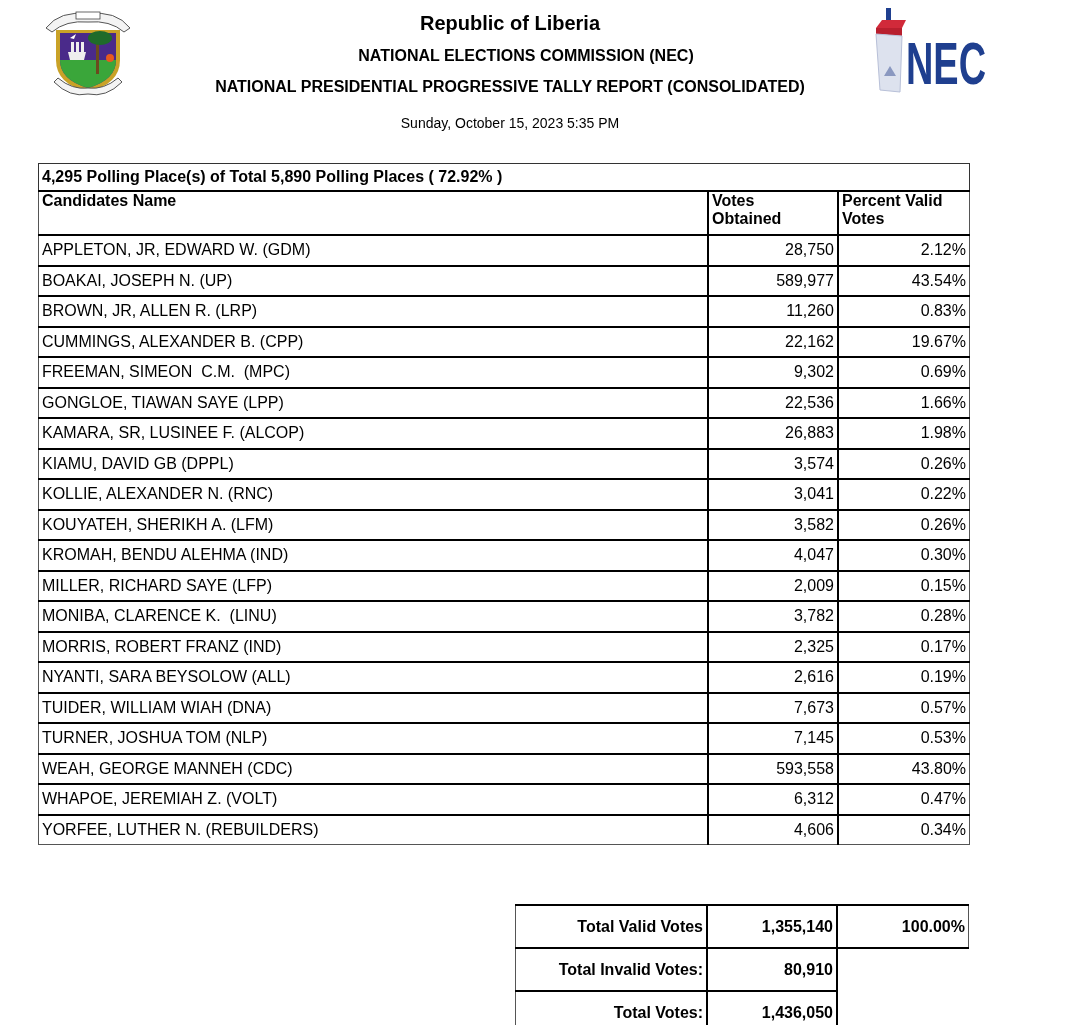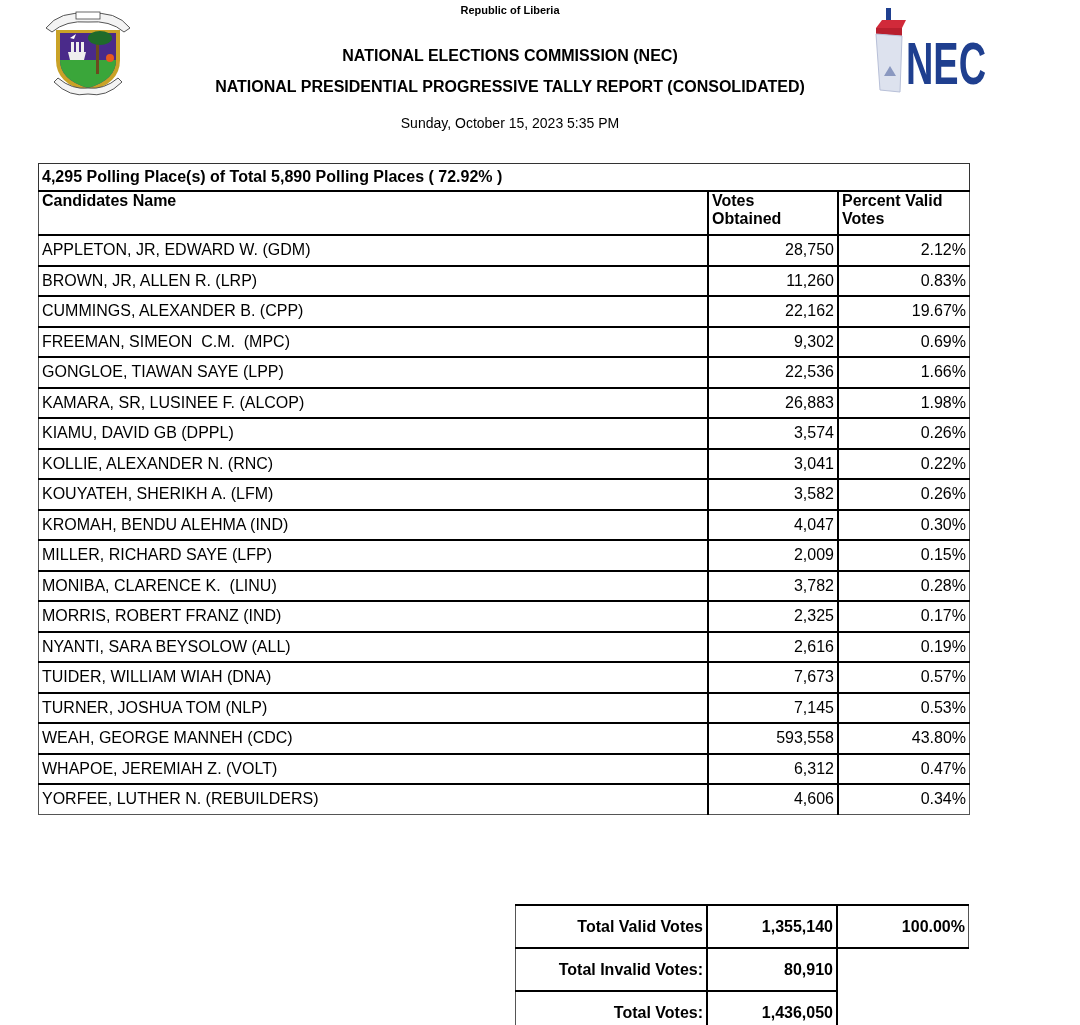--- a/index.html
+++ b/index.html
@@ -1,21 +1,21 @@
 <!DOCTYPE html>
 <html><head>
 <meta charset="utf-8">
 <style>
   html, body { margin:0; padding:0; background:#ffffff; }
   body { width:1080px; height:1025px; position:relative; overflow:hidden; font-family:"Liberation Sans", sans-serif; color:#000; }
   .seal { position:absolute; left:40px; top:6px; width:96px; height:92px; }
   .nec-logo { position:absolute; left:872px; top:6px; width:120px; height:90px; }
   .hdr { position:absolute; left:0; width:1020px; text-align:center; font-weight:bold; }
-  .hdr1 { top:4px; font-size:11px; }
-  .hdr2 { top:47px; font-size:16px; }
+  .hdr1 { top:12px; font-size:20px; }
+  .hdr2 { top:47px; font-size:16px;padding-left:16px; }
   .hdr3 { top:78px; font-size:16px; }
   .hdr-date { position:absolute; left:0; width:1020px; text-align:center; top:115px; font-size:14px; }
   table.main { position:absolute; left:38px; top:163px; border-collapse:collapse; font-size:16px; }
   table.main td { border:2px solid #000; padding:0 3px; height:28.5px; line-height:18px; }
   table.main td.name { width:662px; }
   table.main td.votes { width:122px; text-align:right; }
   table.main td.pct { width:124px; text-align:right; }
   table.main tr.coverage td { font-weight:bold; border:1px solid #333; border-bottom:2px solid #000; height:26px; }
   table.main tr.head td { font-weight:bold; vertical-align:top; height:42px; }
   table.main tr.head td.votes, table.main tr.head td.pct { text-align:left; }
@@ -77,20 +77,25 @@
     <td class="name">Candidates Name</td>
     <td class="votes"><span>Votes</span><br><span>Obtained</span></td>
     <td class="pct"><span>Percent Valid</span><br><span>Votes</span></td>
   </tr>
   <tr>
         <td class="name">APPLETON, JR, EDWARD W. (GDM)</td>
         <td class="votes">28,750</td>
         <td class="pct">2.12%</td>
       </tr>
   <tr>
+        <td class="name">BOAKAI, JOSEPH N. (UP)</td>
+        <td class="votes">589,977</td>
+        <td class="pct">43.54%</td>
+      </tr>
+  <tr>
         <td class="name">BROWN, JR, ALLEN R. (LRP)</td>
         <td class="votes">11,260</td>
         <td class="pct">0.83%</td>
       </tr>
   <tr>
         <td class="name">CUMMINGS, ALEXANDER B. (CPP)</td>
         <td class="votes">22,162</td>
         <td class="pct">19.67%</td>
       </tr>
   <tr>

